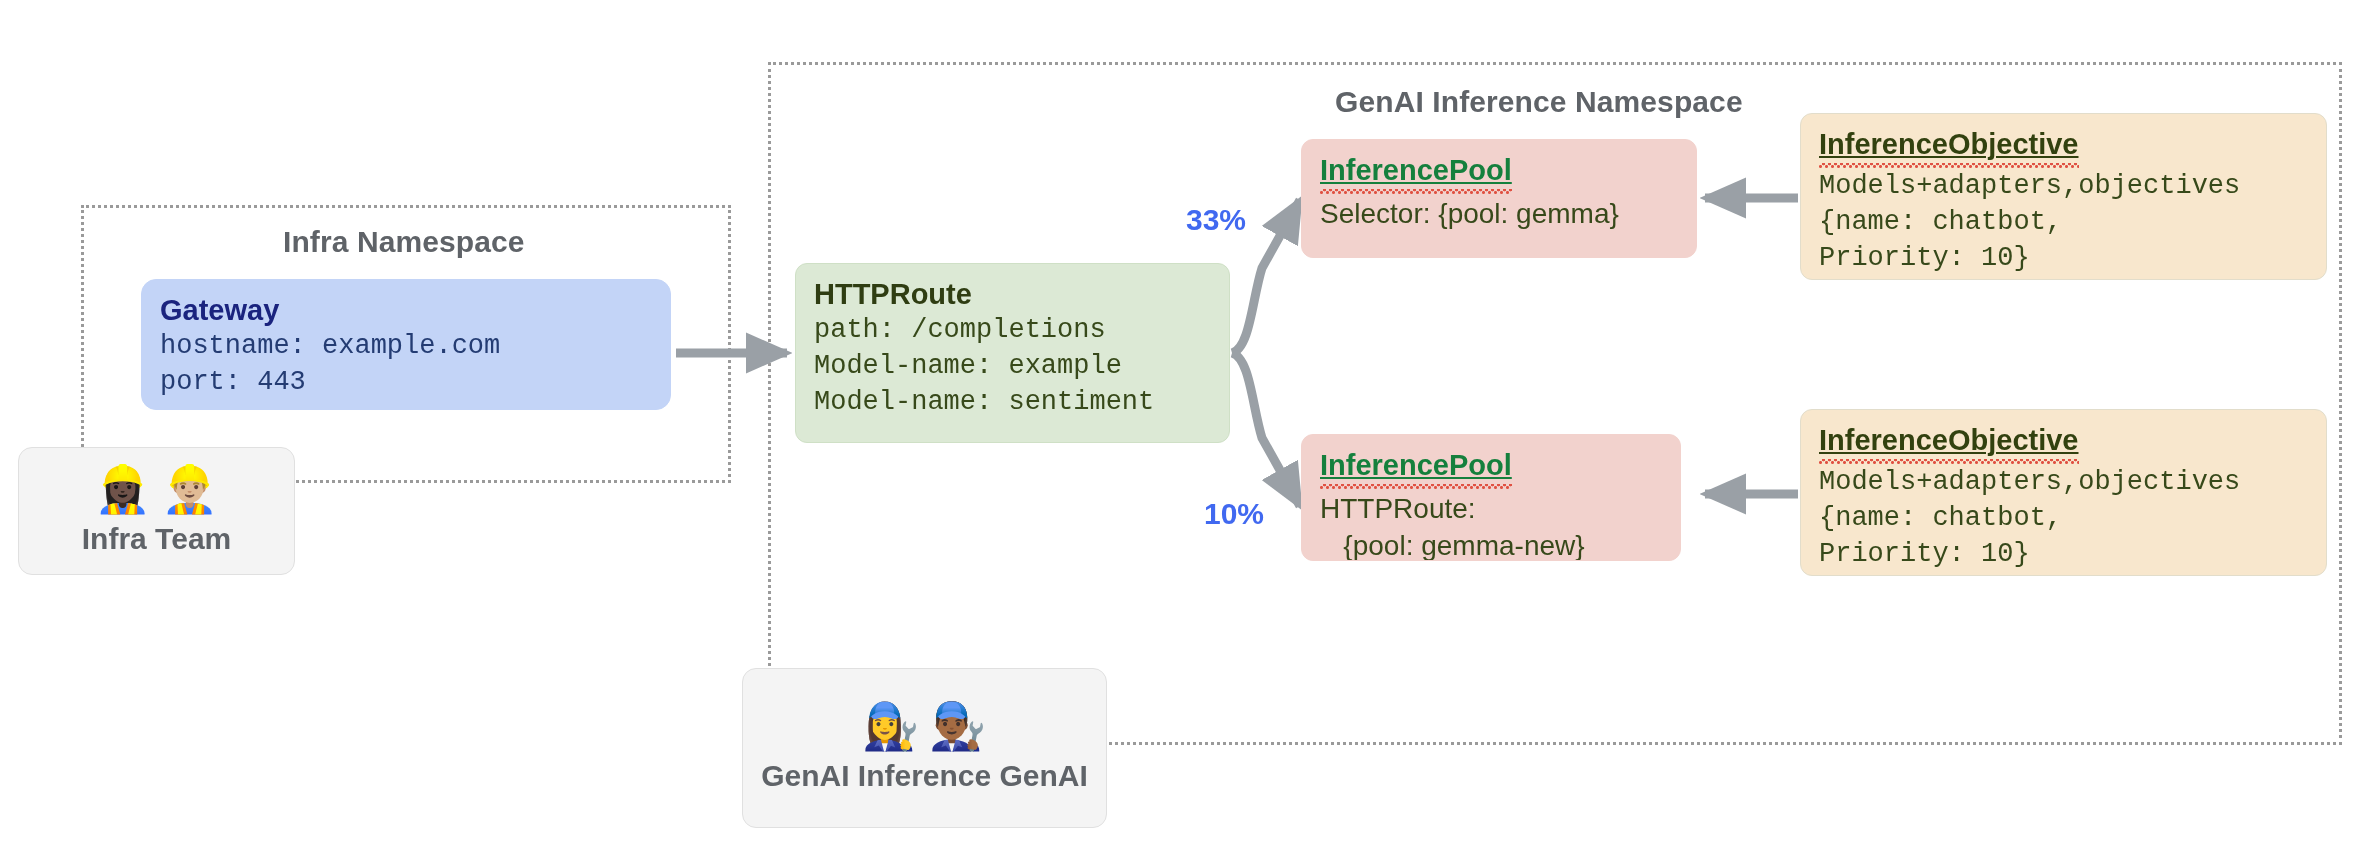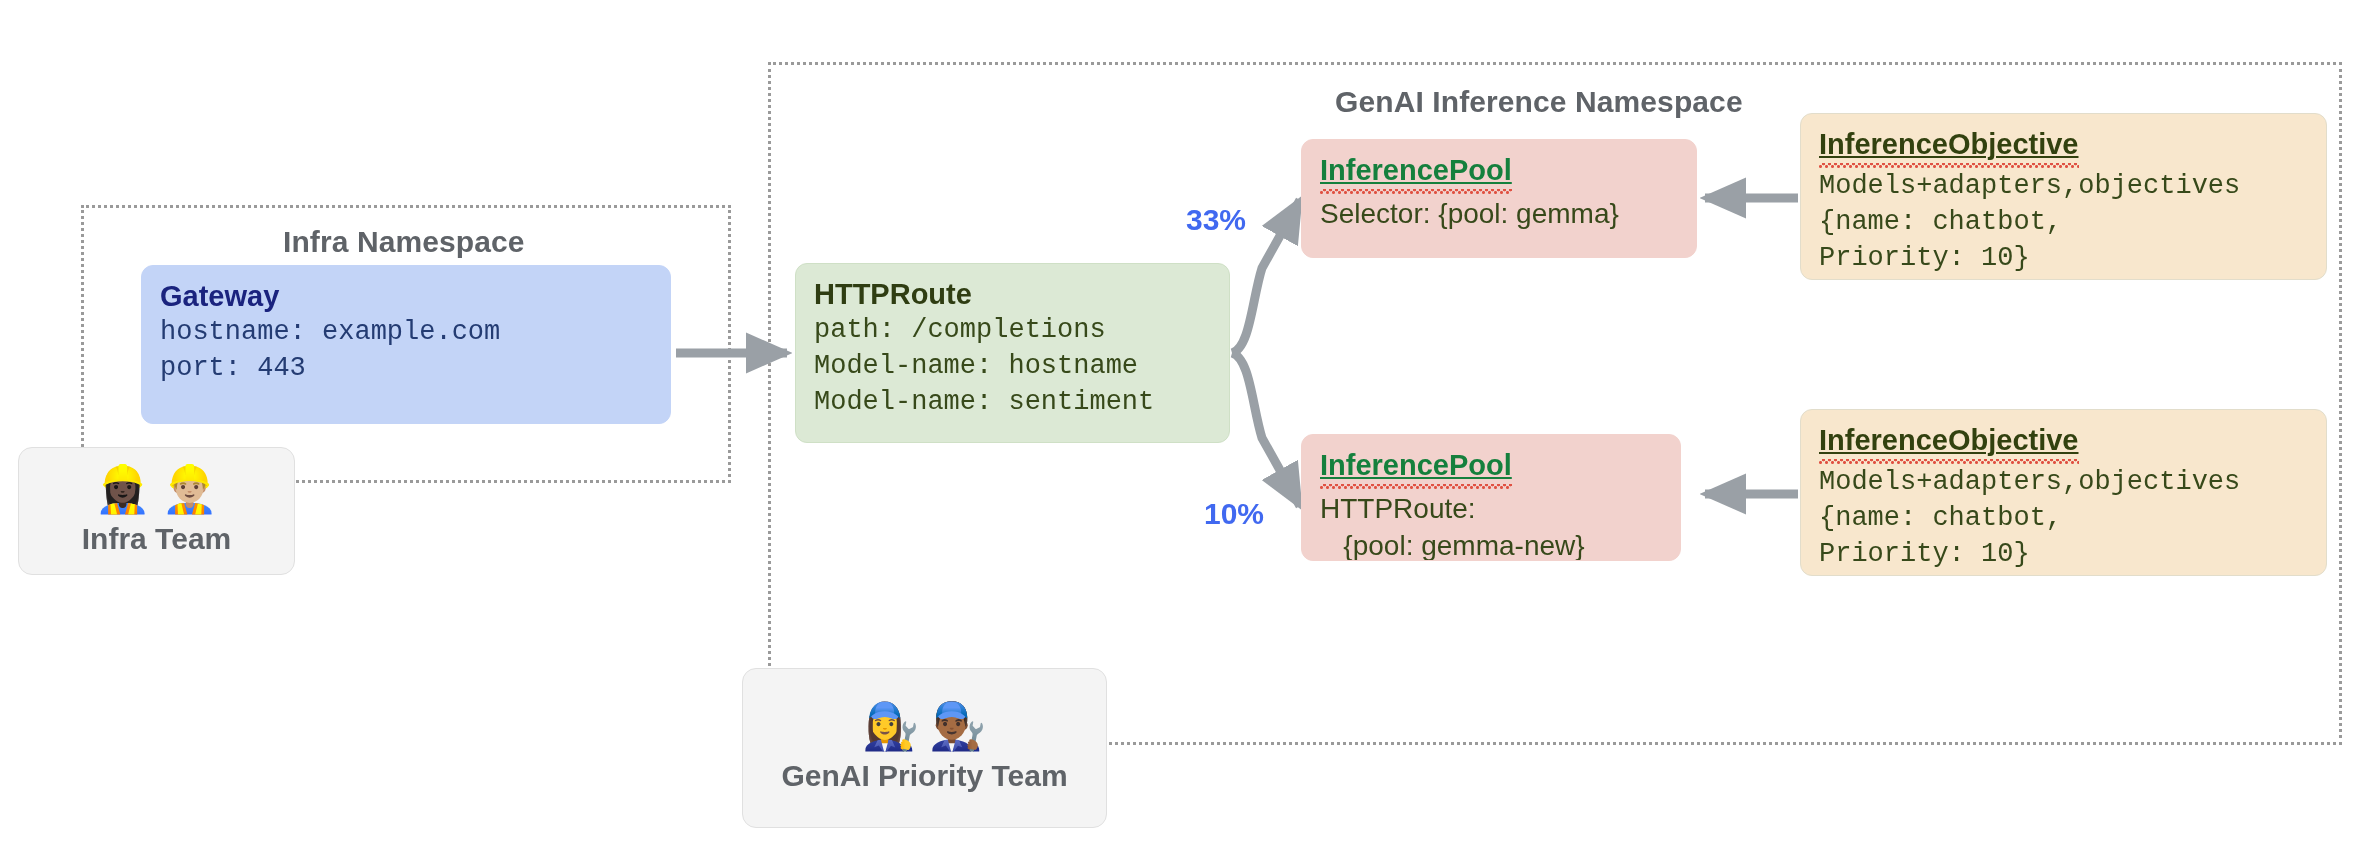--- a/index.html
+++ b/index.html
@@ -193,30 +193,30 @@
 
     <g>
       <line x1="1798" y1="198" x2="1705" y2="198" stroke="#9aa0a6" stroke-width="9" marker-end="url(#arrowhead)"></line>
     </g>
 
     <g>
       <line x1="1798" y1="494" x2="1705" y2="494" stroke="#9aa0a6" stroke-width="9" marker-end="url(#arrowhead)"></line>
     </g>
   </svg>
 
-  <div class="card gateway" style="left:141px; top:265px; width:530px; height:159px;">
+  <div class="card gateway" style="left:141px; top:279px; width:530px; height:131px;border-radius:15px;">
     <div class="title">Gateway</div>
     <div class="body">hostname: example.com</div>
     <div class="body">port: 443</div>
   </div>
 
   <div class="card route" style="left:795px; top:263px; width:435px; height:180px;">
     <div class="title">HTTPRoute</div>
     <div class="body">path: /completions</div>
-    <div class="body">Model-name: hostname</div>
+    <div class="body">Model-name: example</div>
     <div class="body">Model-name: sentiment</div>
   </div>
 
   <div class="card pool" style="left:1301px; top:139px; width:396px; height:119px;">
     <span class="squiggle">
       <span class="title underlined">InferencePool</span>
     </span>
     <div class="body sans" style="margin-top:6px;">Selector: {pool: gemma}</div>
   </div>
 
@@ -249,16 +249,16 @@
   <div class="edge-label" style="left:1186px; top:203px;">33%</div>
   <div class="edge-label" style="left:1204px; top:497px;">10%</div>
 
   <div class="team" style="left:18px; top:447px; width:277px; height:128px;">
     <div class="faces">👷🏿‍♀️👷🏼‍♂️</div>
     <div class="team-label">Infra Team</div>
   </div>
 
   <div class="team" style="left:742px; top:668px; width:365px; height:160px;">
     <div class="faces">👩‍🔧👨🏾‍🔧</div>
-    <div class="team-label">GenAI Priority Team</div>
+    <div class="team-label">GenAI Inference GenAI</div>
   </div>
 
 </div>
 
 </body></html>

